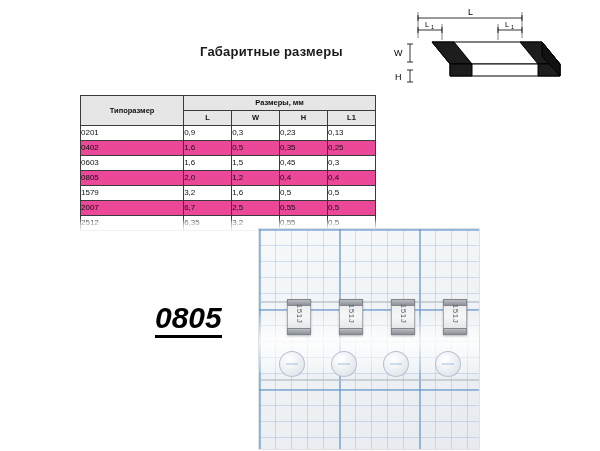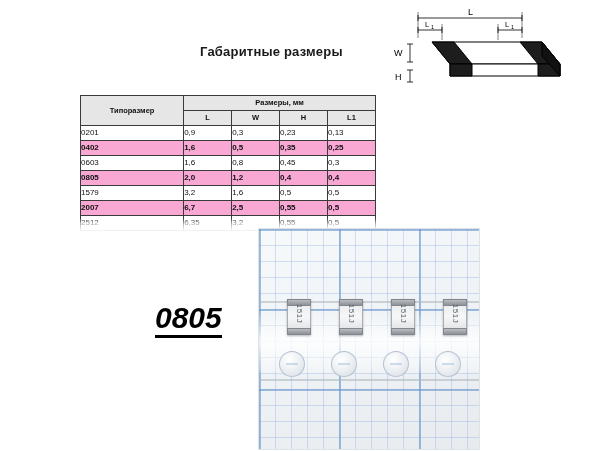--- a/index.html
+++ b/index.html
@@ -69,22 +69,21 @@
   table.dim thead th.sizehdr {
     font-weight: bold;
   }
   table.dim tbody td.name {
     width: 104px;
   }
   table.dim tbody td.val {
     width: 48px;
   }
   table.dim tbody tr.shaded td {
-    background: #f9a8d4;
-    font-weight: bold;
+    background: #ec4899;
   }
   .table-fade {
     position: absolute;
     left: 0;
     top: 123px;
     width: 296px;
     height: 14px;
     background: linear-gradient(to bottom, rgba(255,255,255,0) 0%, rgba(255,255,255,0.65) 45%, rgba(255,255,255,1) 100%);
     pointer-events: none;
   }
@@ -273,21 +272,21 @@
         <tr class="shaded">
           <td class="name">0402</td>
           <td class="val">1,6</td>
           <td class="val">0,5</td>
           <td class="val">0,35</td>
           <td class="val">0,25</td>
         </tr>
         <tr>
           <td class="name">0603</td>
           <td class="val">1,6</td>
-          <td class="val">0,8</td>
+          <td class="val">1,5</td>
           <td class="val">0,45</td>
           <td class="val">0,3</td>
         </tr>
         <tr class="shaded">
           <td class="name">0805</td>
           <td class="val">2,0</td>
           <td class="val">1,2</td>
           <td class="val">0,4</td>
           <td class="val">0,4</td>
         </tr>

